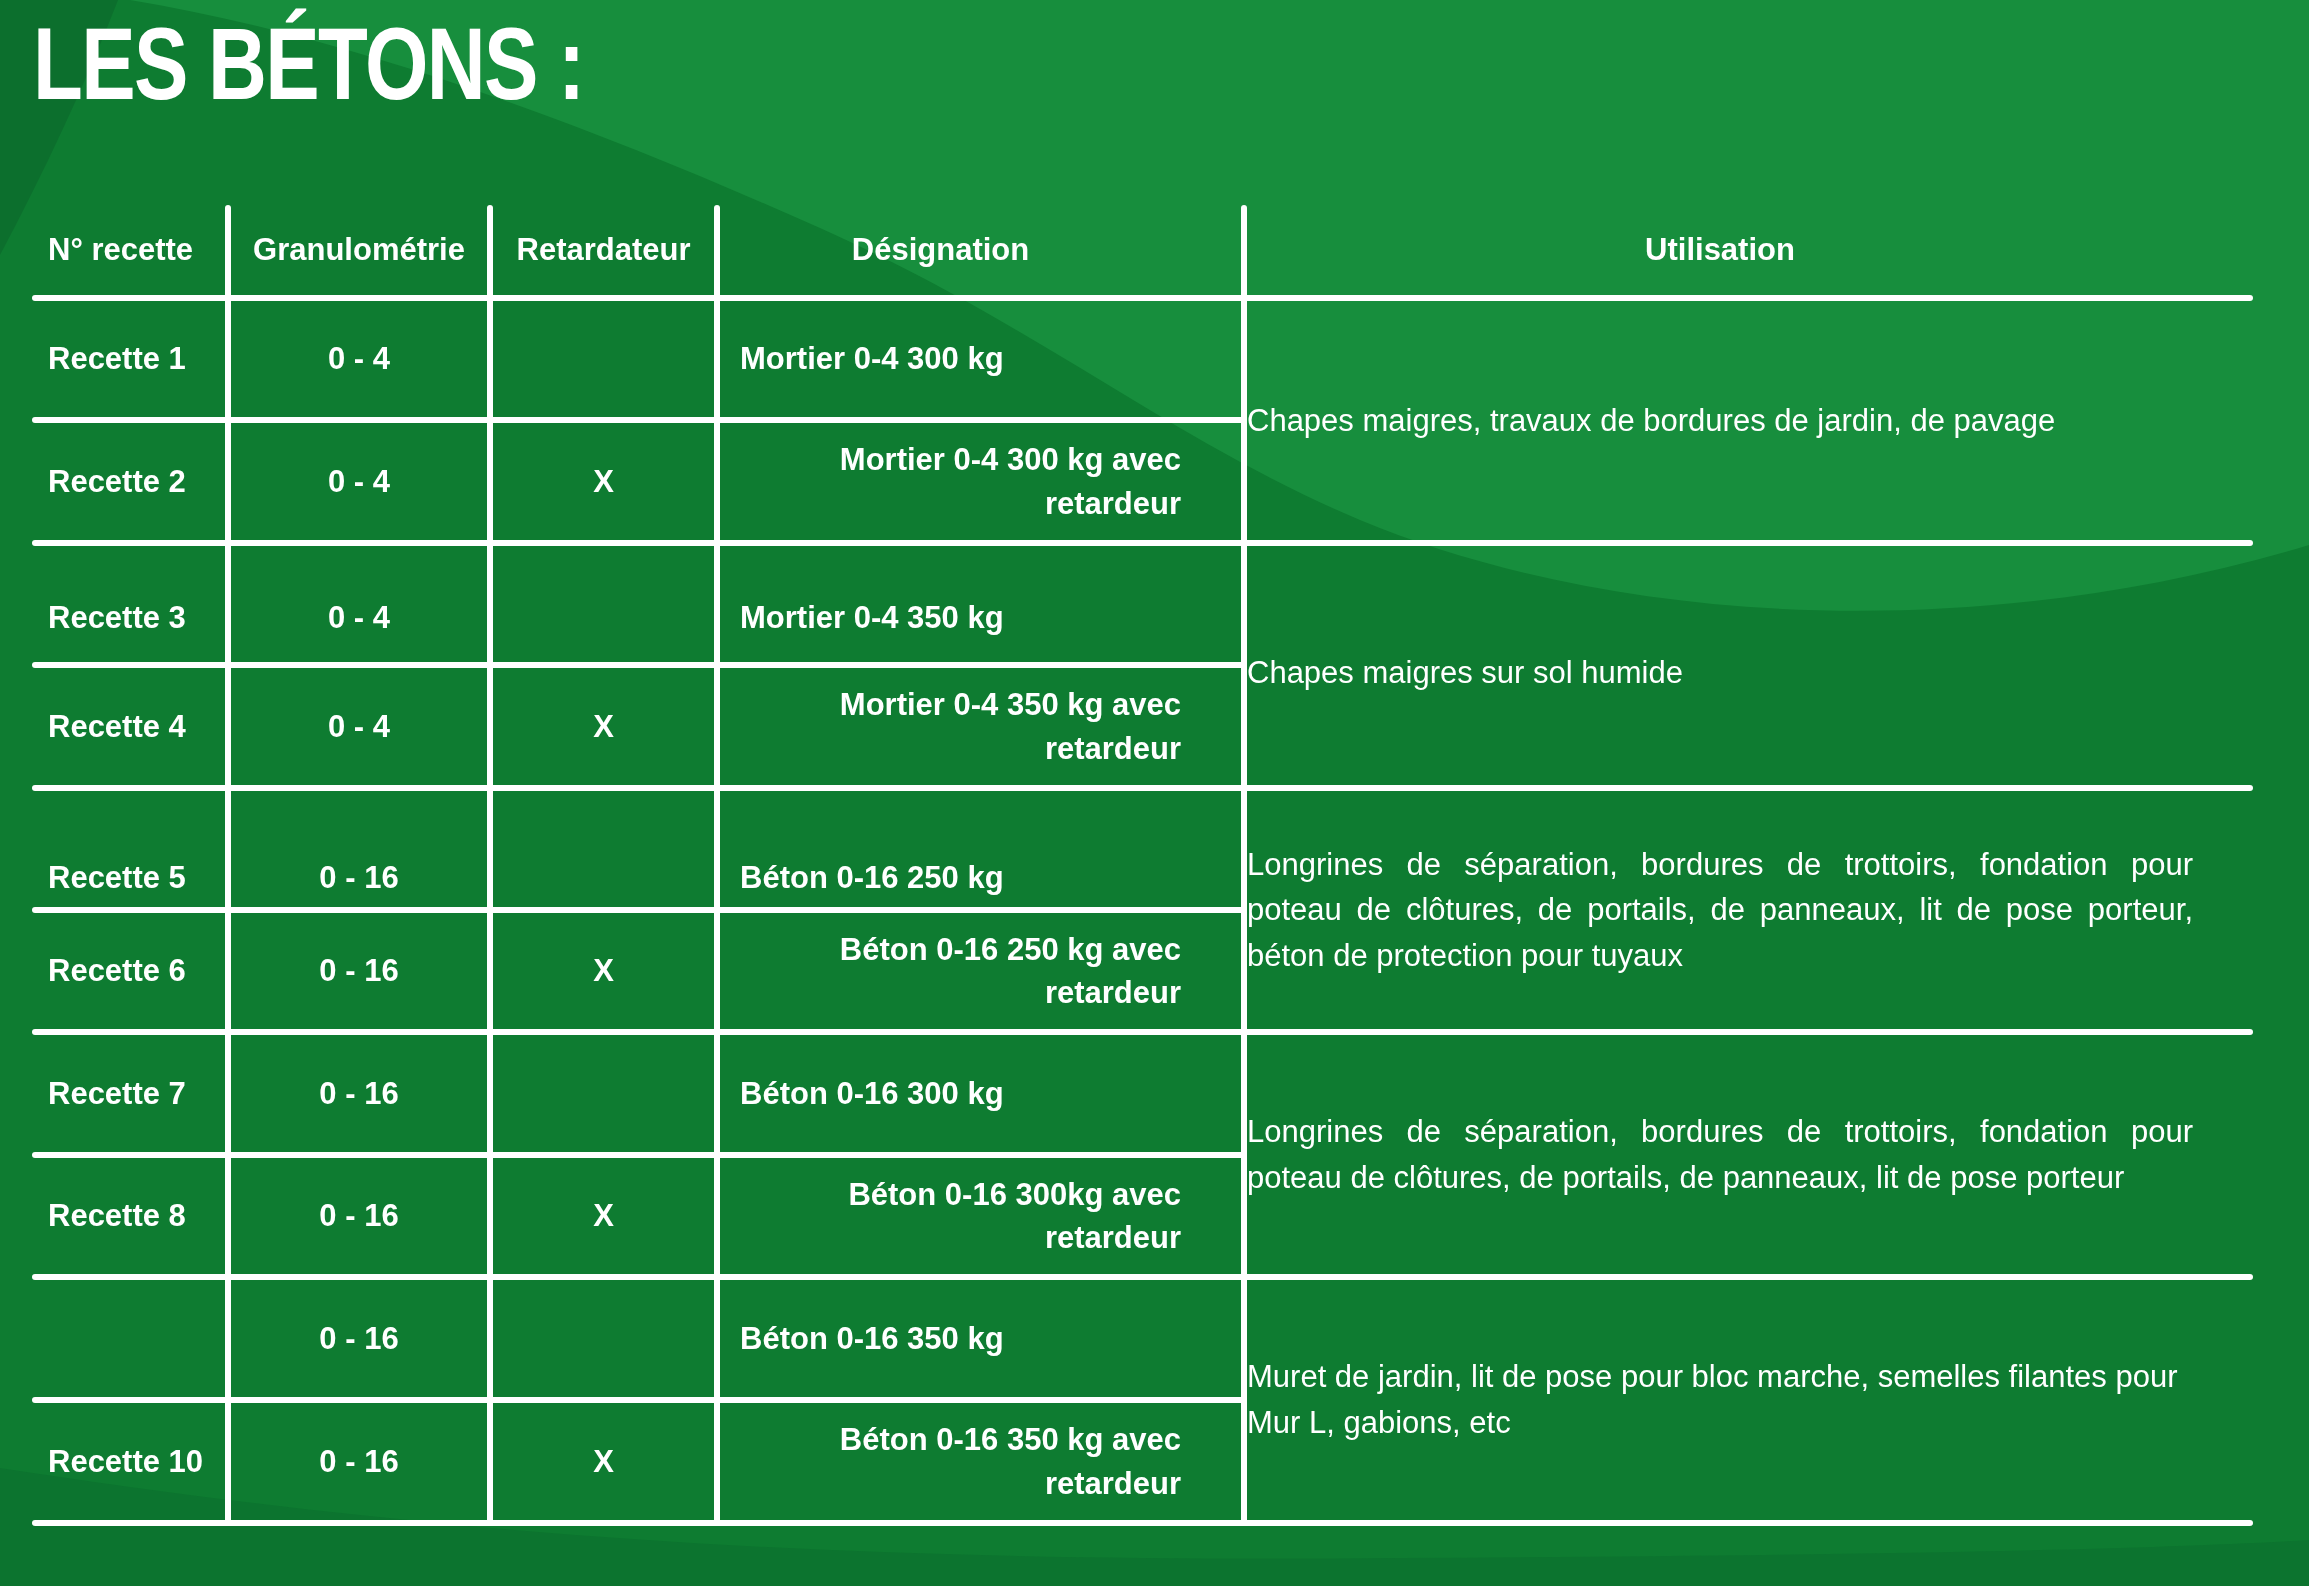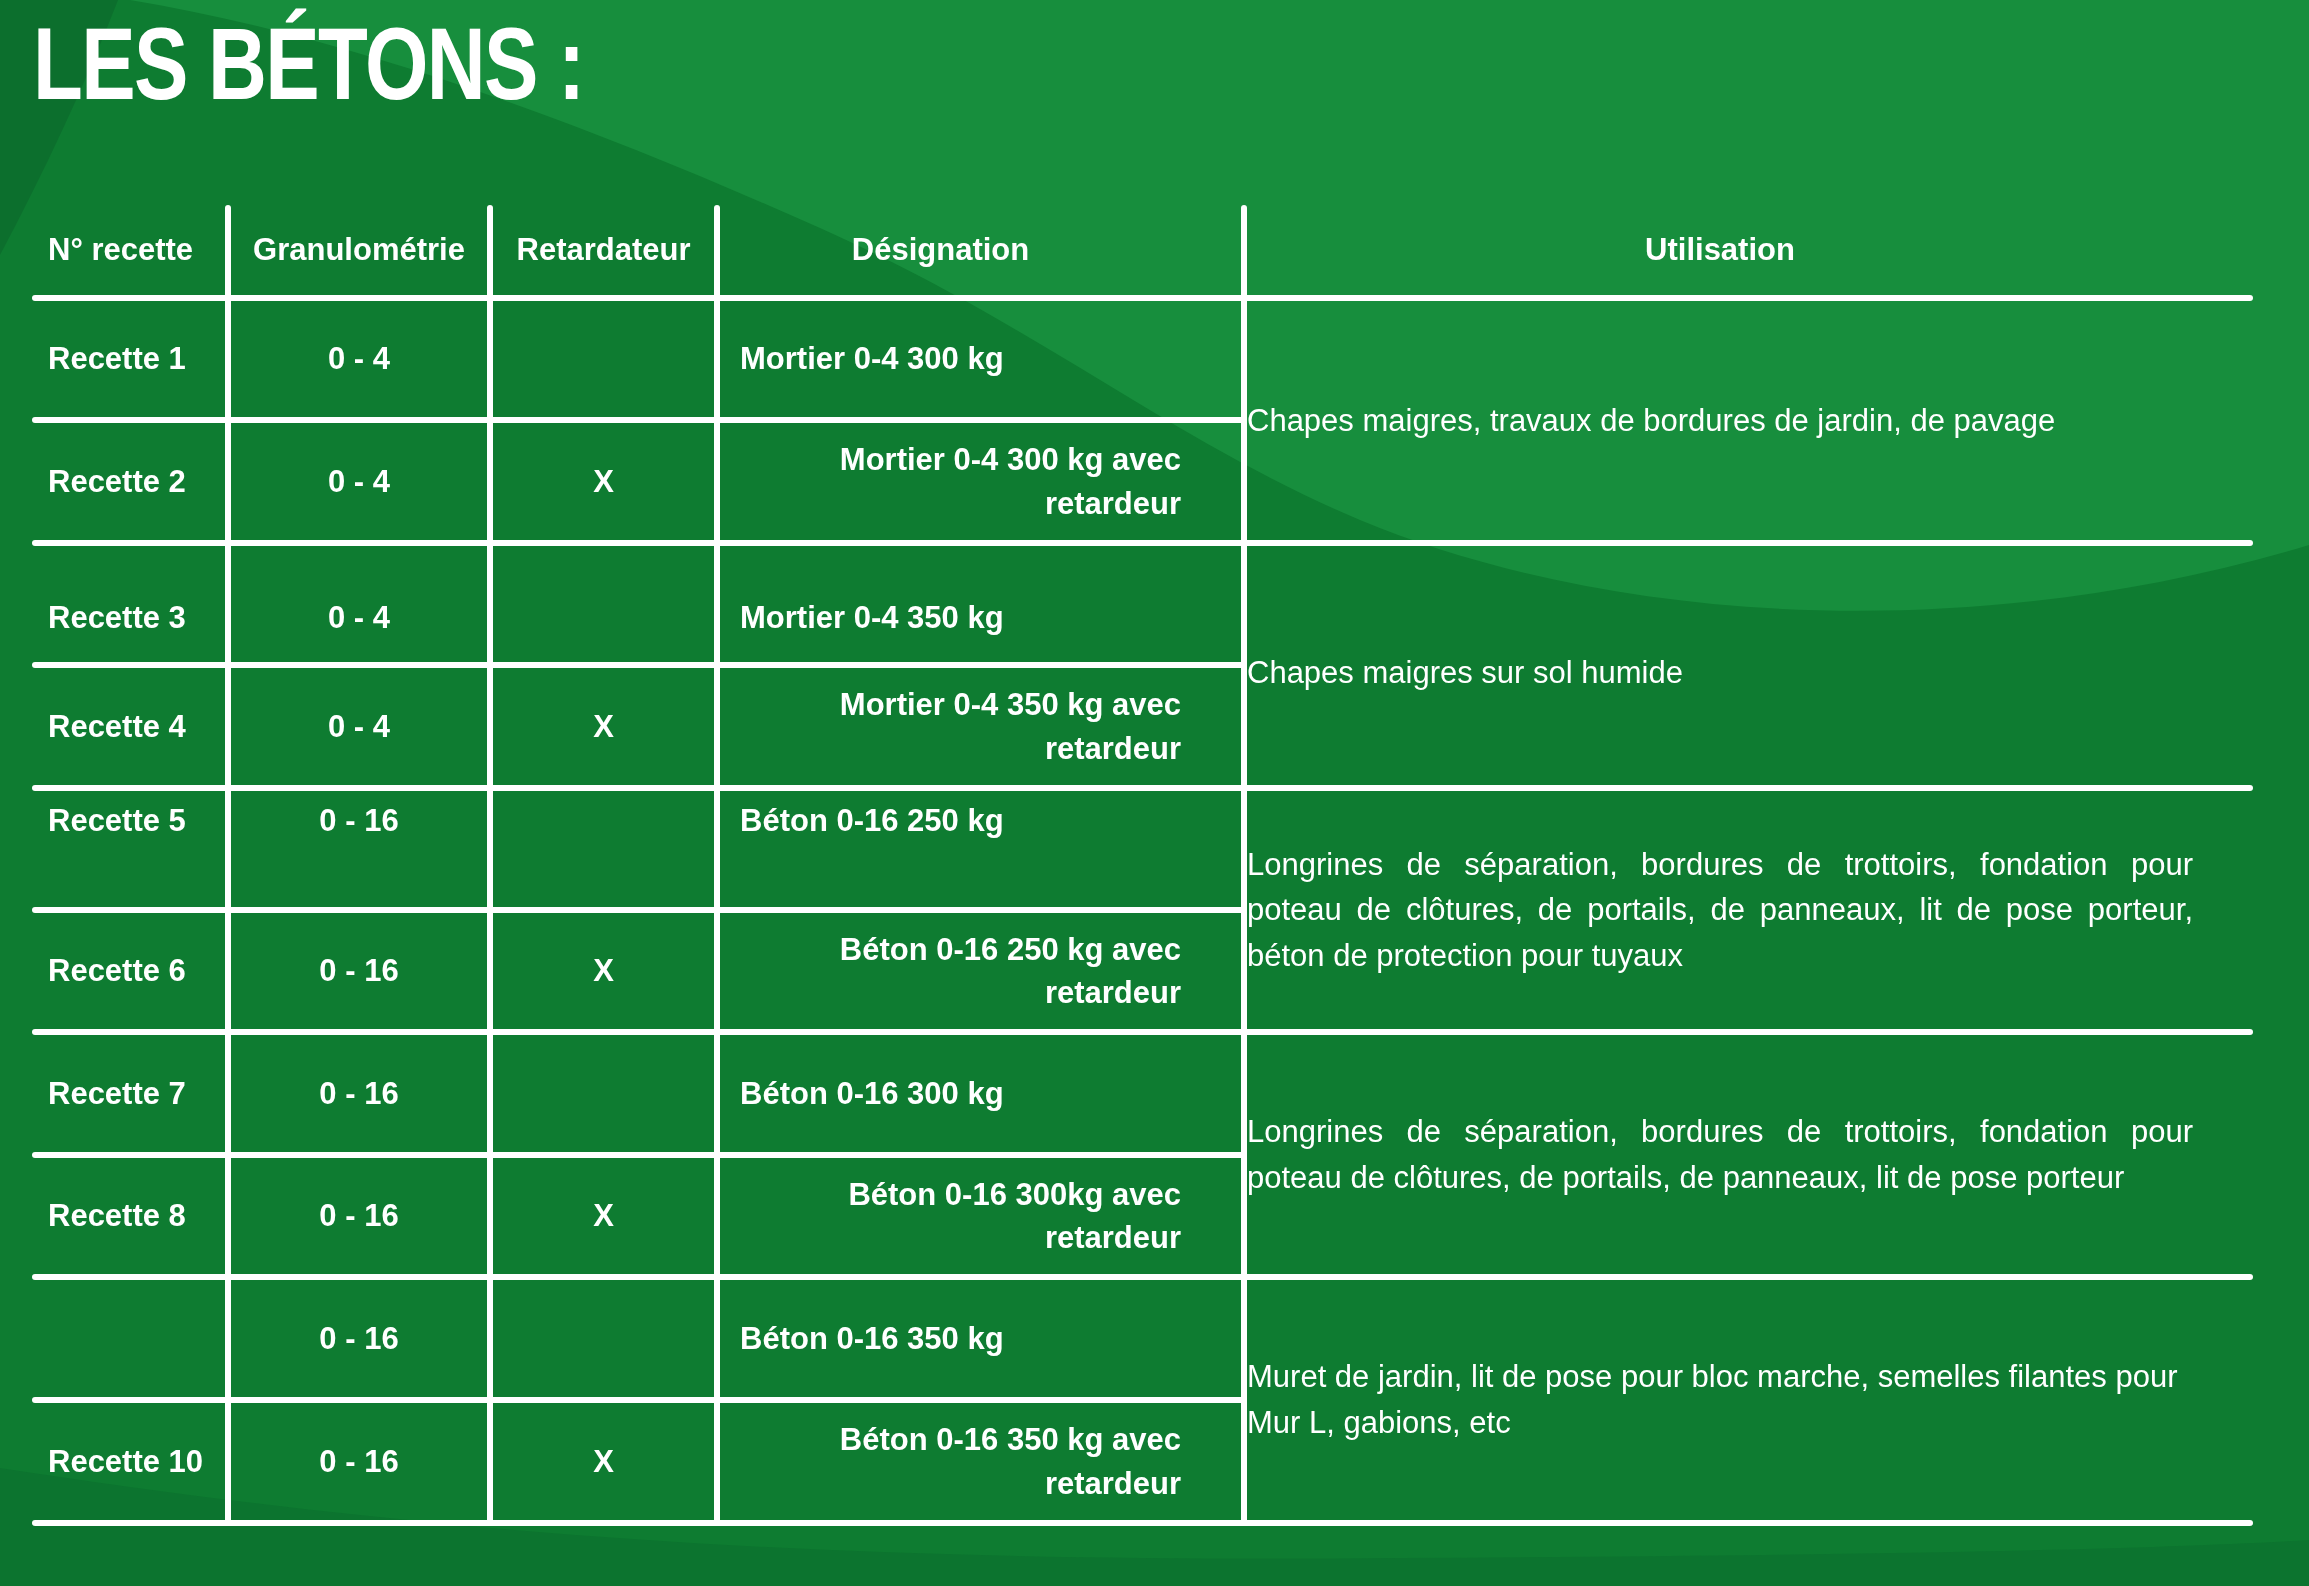--- a/index.html
+++ b/index.html
@@ -34,21 +34,21 @@
   .colB{left:231px;width:256px;justify-content:center;text-align:center;}
   .colC{left:493px;width:221px;justify-content:center;text-align:center;}
   .colD{left:720px;width:441px;padding-left:20px;justify-content:flex-start;text-align:right;}
   .colE{left:1247px;width:946px;padding-right:20px;justify-content:flex-start;}
   .hd-center{justify-content:center;padding-left:0;text-align:center;}
   .rh{top:205px;height:90px;}
   .r1{top:301px;height:116px;}
   .r2{top:423px;height:117px;}
   .r3{top:546px;height:144px;}
   .r4{top:668px;height:117px;}
-  .r5{top:777px;height:88px;}
+  .r5{top:834px;height:88px;}
   .r6{top:913px;height:116px;}
   .r7{top:1035px;height:117px;}
   .r8{top:1158px;height:116px;}
   .r9{top:1280px;height:117px;}
   .r10{top:1403px;height:117px;}
   .g1{top:301px;height:239px;}
   .g2{top:546px;height:253px;}
   .g3{top:791px;height:238px;}
   .g4{top:1035px;height:239px;}
   .g5{top:1280px;height:240px;}

